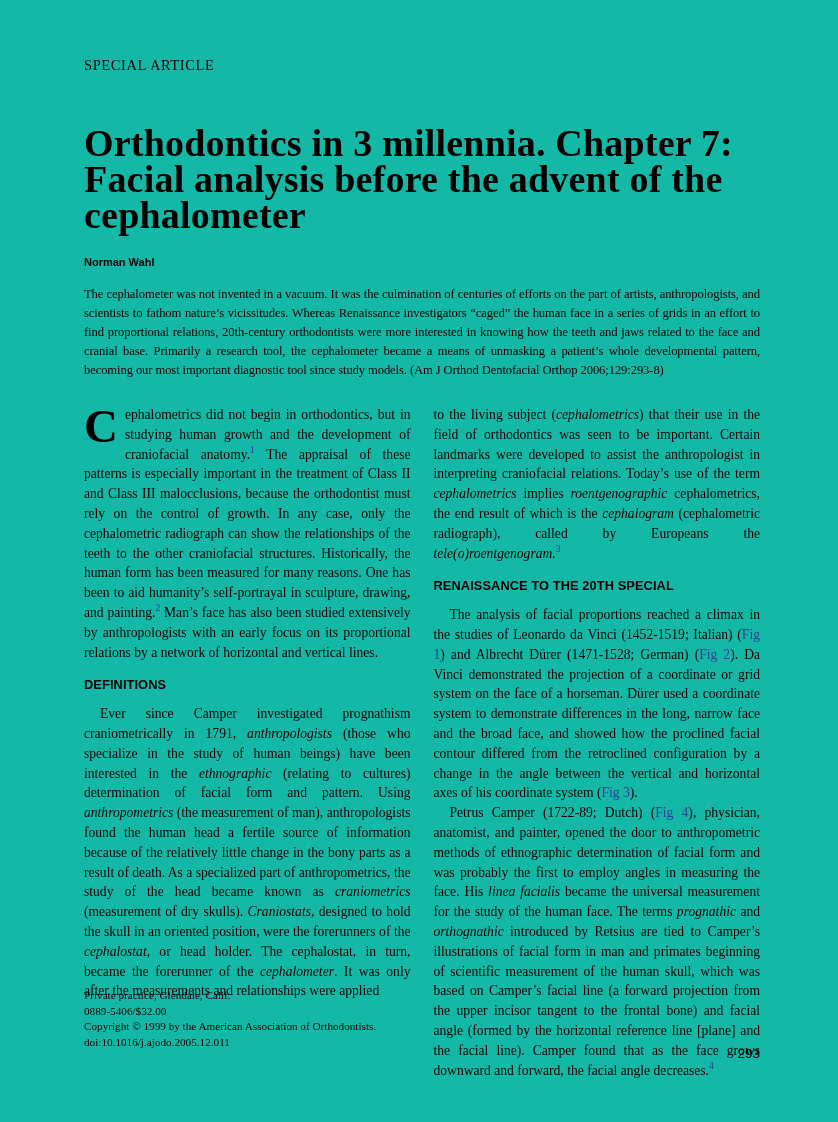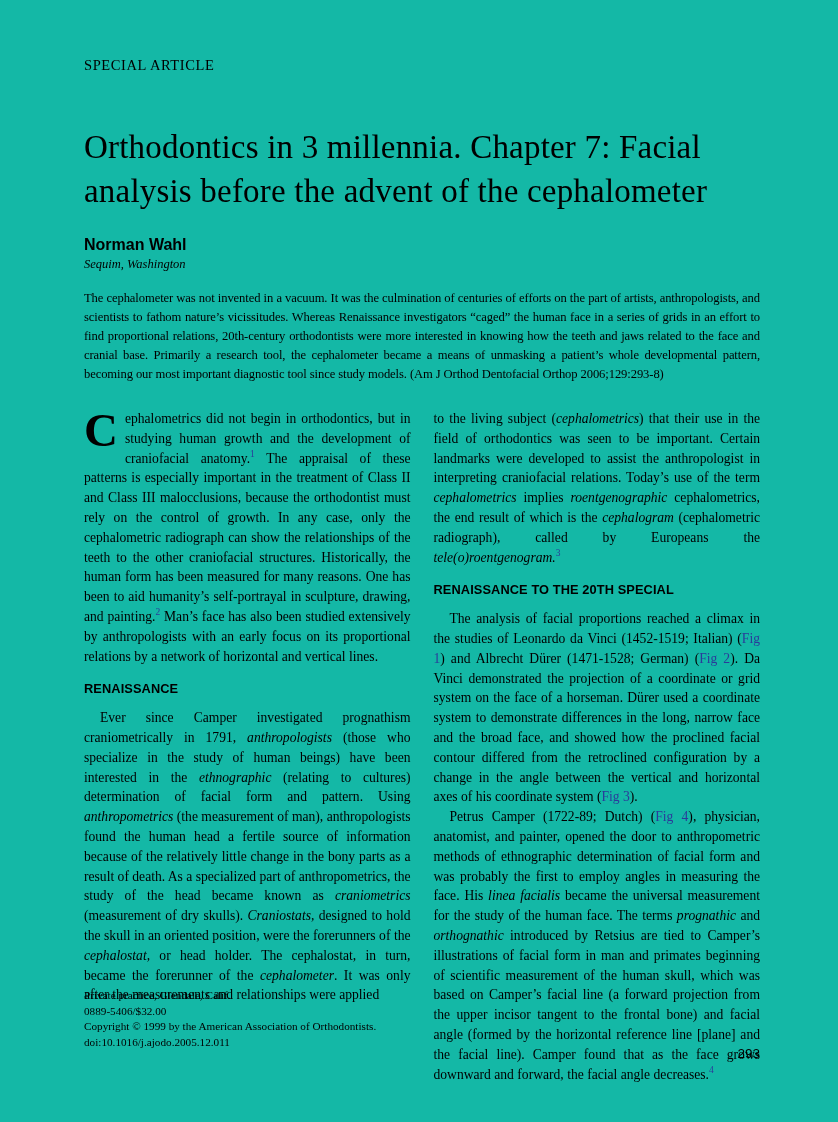--- a/index.html
+++ b/index.html
@@ -6,24 +6,24 @@
   body{width:838px;height:1122px;position:relative;color:#000;
        font-family:"Liberation Serif", serif;
        -webkit-font-smoothing:antialiased;}
   .page{position:absolute;inset:0;background:#14b8a6;overflow:hidden;}
   .content{position:absolute;left:84px;right:78px;top:0;}
 
   .eyebrow{margin-top:57px;font-family:"Liberation Serif", serif;
            font-size:14.5px;letter-spacing:0.6px;font-weight:400;}
 
   .title{margin:51px 0 0 0;font-family:"Liberation Serif", serif;
-         font-weight:400;font-size:33px;line-height:44px;letter-spacing:0.2px;}
+         font-weight:700;font-size:38px;line-height:36px;letter-spacing:0.2px;}
 
   .author{margin-top:23px;font-family:"Liberation Sans", sans-serif;
-          font-weight:bold;font-size:16px;}
+          font-weight:bold;font-size:11px;}
   .affiliation{margin-top:3px;font-family:"Liberation Serif", serif;
                font-style:italic;font-size:12.5px;}
 
   .abstract{margin:17px 0 0 0;font-family:Liberation Serif, serif;
             font-size:12.6px;line-height:19px;text-align:justify;
             letter-spacing:-0.1px;}
 
   .columns{margin-top:25px;display:flex;gap:23px;
            font-family:"Liberation Serif", serif;font-size:13.6px;
            line-height:19.8px;text-align:justify;}
@@ -48,26 +48,25 @@
           font-size:13.5px;}
 </style>
 </head>
 <body>
 
 <div class="page">
   <div class="content">
     <div class="eyebrow">SPECIAL ARTICLE</div>
     <h1 class="title">Orthodontics in 3 millennia. Chapter 7: Facial analysis before the advent of the cephalometer</h1>
     <div class="author">Norman Wahl</div>
-    <div class="affiliation">Sequim, Washington</div>
     <p class="abstract">The cephalometer was not invented in a vacuum. It was the culmination of centuries of efforts on the part of artists, anthropologists, and scientists to fathom nature’s vicissitudes. Whereas Renaissance investigators “caged” the human face in a series of grids in an effort to find proportional relations, 20th-century orthodontists were more interested in knowing how the teeth and jaws related to the face and cranial base. Primarily a research tool, the cephalometer became a means of unmasking a patient’s whole developmental pattern, becoming our most important diagnostic tool since study models. (Am J Orthod Dentofacial Orthop 2006;129:293-8)</p>
     <div class="columns">
       <div class="col" id="col-left">
           <p class="body-para"><span class="dropcap">C</span><span>ephalometrics did not begin in orthodontics, but in studying human growth and the development of craniofacial anatomy.</span><sup class="ref">1</sup><span> The appraisal of these patterns is especially important in the treatment of Class II and Class III malocclusions, because the orthodontist must rely on the control of growth. In any case, only the cephalometric radiograph can show the relationships of the teeth to the other craniofacial structures. Historically, the human form has been measured for many reasons. One has been to aid humanity’s self-portrayal in sculpture, drawing, and painting.</span><sup class="ref">2</sup><span> Man’s face has also been studied extensively by anthropologists with an early focus on its proportional relations by a network of horizontal and vertical lines.</span></p>
-          <h2 class="section-heading">RENAISSANCE</h2>
+          <h2 class="section-heading">DEFINITIONS</h2>
           <p class="body-para indent"><span>Ever since Camper investigated prognathism craniometrically in 1791, </span><em>anthropologists</em><span> (those who specialize in the study of human beings) have been interested in the </span><em>ethnographic</em><span> (relating to cultures) determination of facial form and pattern. Using </span><em>anthropometrics</em><span> (the measurement of man), anthropologists found the human head a fertile source of information because of the relatively little change in the bony parts as a result of death. As a specialized part of anthropometrics, the study of the head became known as </span><em>craniometrics</em><span> (measurement of dry skulls). </span><em>Craniostats,</em><span> designed to hold the skull in an oriented position, were the forerunners of the </span><em>cephalostat,</em><span> or head holder. The cephalostat, in turn, became the forerunner of the </span><em>cephalometer</em><span>. It was only after the measurements and relationships were applied</span></p>
         </div>
       <div class="col" id="col-right">
           <p class="body-para"><span>to the living subject (</span><em>cephalometrics</em><span>) that their use in the field of orthodontics was seen to be important. Certain landmarks were developed to assist the anthropologist in interpreting craniofacial relations. Today’s use of the term </span><em>cephalometrics</em><span> implies </span><em>roentgenographic</em><span> cephalometrics, the end result of which is the </span><em>cephalogram</em><span> (cephalometric radiograph), called by Europeans the </span><em>tele(o)roentgenogram.</em><sup class="ref">3</sup></p>
           <h2 class="section-heading">RENAISSANCE TO THE 20TH SPECIAL</h2>
           <p class="body-para indent"><span>The analysis of facial proportions reached a climax in the studies of Leonardo da Vinci (1452-1519; Italian) (</span><span class="figlink">Fig 1</span><span>) and Albrecht Dürer (1471-1528; German) (</span><span class="figlink">Fig 2</span><span>). Da Vinci demonstrated the projection of a coordinate or grid system on the face of a horseman. Dürer used a coordinate system to demonstrate differences in the long, narrow face and the broad face, and showed how the proclined facial contour differed from the retroclined configuration by a change in the angle between the vertical and horizontal axes of his coordinate system (</span><span class="figlink">Fig 3</span><span>).</span></p>
           <p class="body-para indent"><span>Petrus Camper (1722-89; Dutch) (</span><span class="figlink">Fig 4</span><span>), physician, anatomist, and painter, opened the door to anthropometric methods of ethnographic determination of facial form and was probably the first to employ angles in measuring the face. His </span><em>linea facialis</em><span> became the universal measurement for the study of the human face. The terms </span><em>prognathic</em><span> and </span><em>orthognathic</em><span> introduced by Retsius are tied to Camper’s illustrations of facial form in man and primates beginning of scientific measurement of the human skull, which was based on Camper’s facial line (a forward projection from the upper incisor tangent to the frontal bone) and facial angle (formed by the horizontal reference line [plane] and the facial line). Camper found that as the face grows downward and forward, the facial angle decreases.</span><sup class="ref">4</sup></p>
         </div>
     </div>
   </div>

